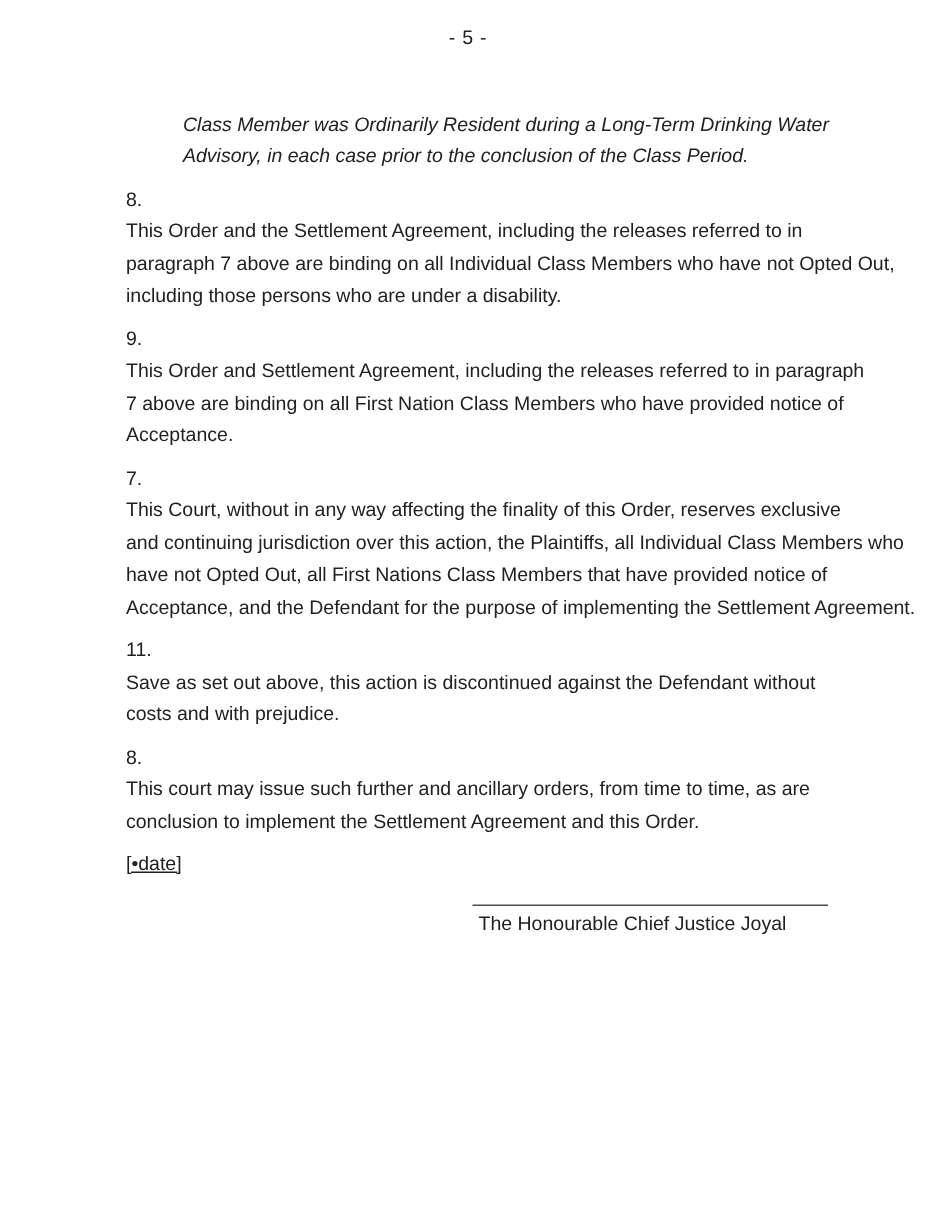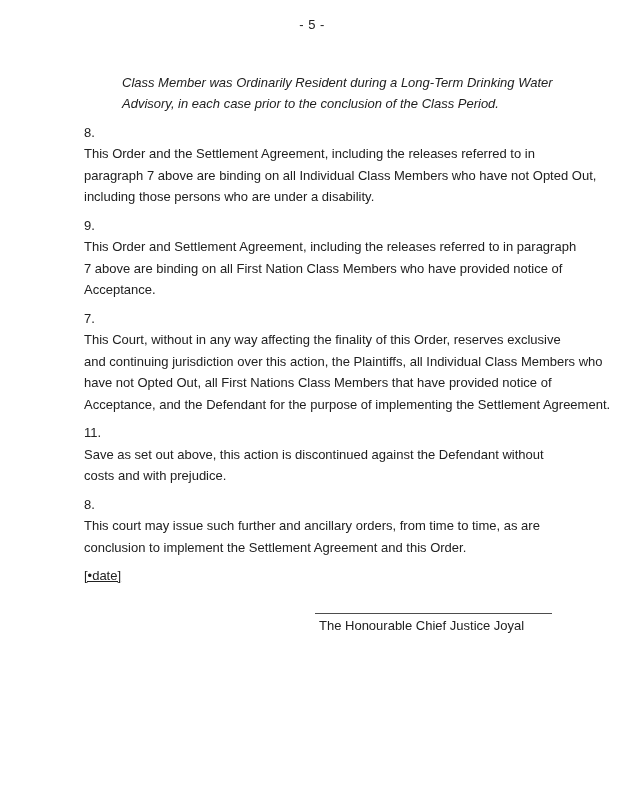--- a/index.html
+++ b/index.html
@@ -42,21 +42,21 @@
   }
   .para-text {
     white-space: pre;
   }
   .date-line {
     margin-top: 7px;
     white-space: pre;
     text-decoration: underline;
   }
   .signature-block {
-    margin-top: 26px;
+    margin-top: 16px;
     margin-left: 231px;
     width: 237px;
     border-top: 1px solid #4d4d4d;
     padding-top: 1px;
   }
   .signature-name {
     padding-left: 4px;
     white-space: pre;
   }
 </style>

